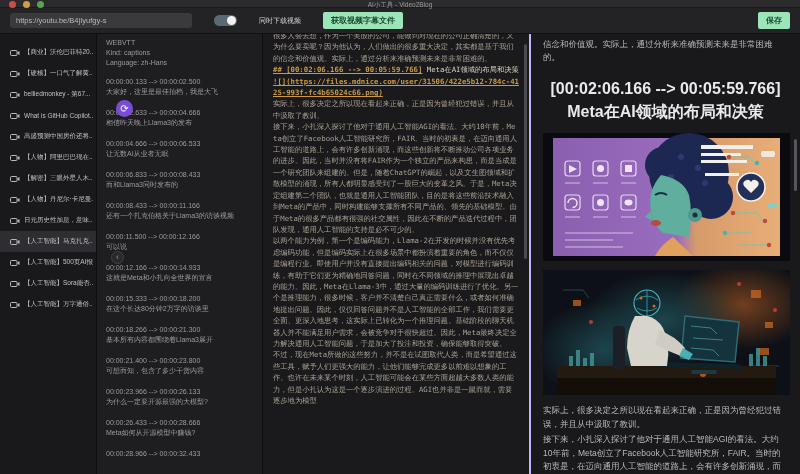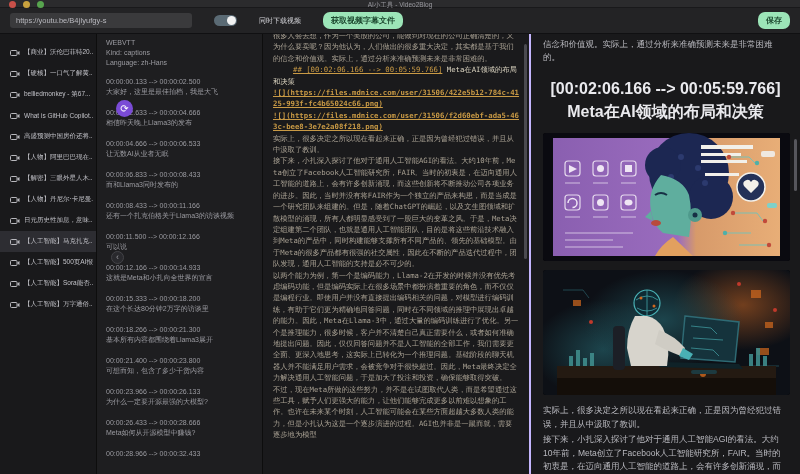--- a/index.html
+++ b/index.html
@@ -29,21 +29,21 @@
     padding:0 10px; gap:22px; border-bottom:1px solid #101012;
   }
   .url-input {
     width:182px; height:15px; background:#3a3a3c; border:none; border-radius:3px;
     color:#b9b9bf; font-size:7.5px; padding:0 6px; font-family:"Liberation Sans",sans-serif;
   }
   .toggle { width:23px; height:11px; border-radius:6px; background:#5a6a74; position:relative; cursor:pointer; flex:none; }
   .toggle-knob { position:absolute; right:1px; top:1px; width:9px; height:9px; border-radius:50%; background:#f2f2f2; }
   .toggle-label { font-size:7px; color:#d5d5da; white-space:nowrap; }
   .btn-green {
-    background:#9ce5b8; color:#1d4a30; border:none; border-radius:7px;
+    background:#9ce5b8; color:#1d4a30; border:none; border-radius:2px;
     font-size:8px; font-weight:bold; padding:3px 8px; white-space:nowrap; cursor:pointer;
     font-family:"Liberation Sans",sans-serif;
   }
   .toolbar-spacer { flex:1; }
   
   .main { display:flex; height:440px; }
   .sidebar {
     width:97px; flex:none; background:#19191b; border-right:1px solid #0d0d0d;
     padding-top:8px; overflow:hidden;
   }
@@ -64,21 +64,21 @@
   .cue { margin-bottom:11px; }
   .cue-time, .cue-text { white-space:nowrap; overflow:hidden; }
   .editor {
     width:268px; flex:none; background:#1a1a1c; border-right:2px solid #c4b5fd;
     padding:0 10px 0 10px; overflow:hidden; position:relative;
     font-family:"DejaVu Sans Mono", monospace;
     font-size:7.3px; line-height:11.4px;
   }
   .editor-inner { margin-top:-4px; }
   .editor-block { word-break:break-all; color:#a9a193; }
-  .b-heading [data-item="prefix"] { color:#c99a45; font-weight:normal; text-decoration:underline;margin-left:20px; }
+  .b-heading [data-item="prefix"] { color:#c99a45; font-weight:bold; text-decoration:underline; }
   .b-heading [data-item="title"]  { color:#ddd6c2; font-weight:normal;margin-top:16px; }
   .b-link [data-item="text"] { color:#c99a45; font-weight:bold; text-decoration:underline; }
   .scrollbar-v { position:absolute; width:3px; border-radius:2px; background:#4a4a50; }
   .editor-scroll { right:2px; top:10px; height:215px; }
   .preview {
     flex:1; background:#19191b; padding:4px 12px 2px 12px; overflow:hidden; position:relative;
   }
   .preview-top { font-size:8.5px; line-height:13px; color:#b9b9bf; }
   .preview-heading {
     margin:13px 0 10px; font-size:16px; line-height:23px; font-weight:bold; color:#eaeaee;text-align:center;
@@ -304,21 +304,20 @@
         </div>
       </div>
   </div>
 
   <div class="editor">
     <div class="editor-inner">
 
     <div class="editor-block b-text"><span data-item="prefix"></span><span data-item="title"></span><span data-item="text">很多人会去想，作为一个美股的公司，能做到对现在的公司正确清楚的，又为什么要卖呢？因为他认为，人们做出的很多重大决定，其实都是基于我们的信念和价值观。实际上，通过分析来准确预测未来是非常困难的。</span></div>
         <div class="editor-block b-heading"><span data-item="prefix">## [00:02:06.166 --&gt; 00:05:59.766]</span><span data-item="title"> Meta在AI领域的布局和决策</span><span data-item="text"></span></div>
         <div class="editor-block b-link"><span data-item="prefix"></span><span data-item="title"></span><span data-item="text">![](https://files.mdnice.com/user/31506/422e5b12-784c-4125-993f-fc4b65024c66.png)</span></div>
-        <div class="editor-block b-link"><span data-item="prefix"></span><span data-item="title"></span><span data-item="text">![](https://files.mdnice.com/user/31506/f2d60ebf-ada5-463c-bee8-3e7e2a08f218.png)</span></div>
         <div class="editor-block b-text"><span data-item="prefix"></span><span data-item="title"></span><span data-item="text">实际上，很多决定之所以现在看起来正确，正是因为曾经犯过错误，并且从中汲取了教训。</span></div>
         <div class="editor-block b-text"><span data-item="prefix"></span><span data-item="title"></span><span data-item="text">接下来，小扎深入探讨了他对于通用人工智能AGI的看法。大约10年前，Meta创立了Facebook人工智能研究所，FAIR。当时的初衷是，在迈向通用人工智能的道路上，会有许多创新涌现，而这些创新将不断推动公司各项业务的进步。因此，当时并没有将FAIR作为一个独立的产品来构思，而是当成是一个研究团队来组建的。但是，随着ChatGPT的崛起，以及文生图领域和扩散模型的涌现，所有人都明显感受到了一股巨大的变革之风。于是，Meta决定组建第二个团队，也就是通用人工智能团队，目的是将这些前沿技术融入到Meta的产品中，同时构建能够支撑所有不同产品的、领先的基础模型。由于Meta的很多产品都有很强的社交属性，因此在不断的产品迭代过程中，团队发现，通用人工智能的支持是必不可少的。</span></div>
         <div class="editor-block b-text"><span data-item="prefix"></span><span data-item="title"></span><span data-item="text">以两个能力为例，第一个是编码能力，Llama-2在开发的时候并没有优先考虑编码功能，但是编码实际上在很多场景中都扮演着重要的角色，而不仅仅是编程行业。即使用户并没有直接提出编码相关的问题，对模型进行编码训练，有助于它们更为精确地回答问题，同时在不同领域的推理中展现出卓越的能力。因此，Meta在Llama-3中，通过大量的编码训练进行了优化。另一个是推理能力，很多时候，客户并不清楚自己真正需要什么，或者如何准确地提出问题。因此，仅仅回答问题并不是人工智能的全部工作，我们需要更全面、更深入地思考，这实际上已转化为一个推理问题。基础阶段的聊天机器人并不能满足用户需求，会被竞争对手很快超过。因此，Meta最终决定全力解决通用人工智能问题，于是加大了投注和投资，确保能够取得突破。</span></div>
         <div class="editor-block b-text"><span data-item="prefix"></span><span data-item="title"></span><span data-item="text">不过，现在Meta所做的这些努力，并不是在试图取代人类，而是希望通过这些工具，赋予人们更强大的能力，让他们能够完成更多以前难以想象的工作。也许在未来某个时刻，人工智能可能会在某些方面超越大多数人类的能力，但是小扎认为这是一个逐步演进的过程。AGI也并非是一蹴而就，需要逐步地为模型</span></div>
       </div>
     <div class="scrollbar-v editor-scroll"></div>
   </div>
 
   <div class="preview">
     <div class="preview-top">信念和价值观。实际上，通过分析来准确预测未来是非常困难的。</div>

